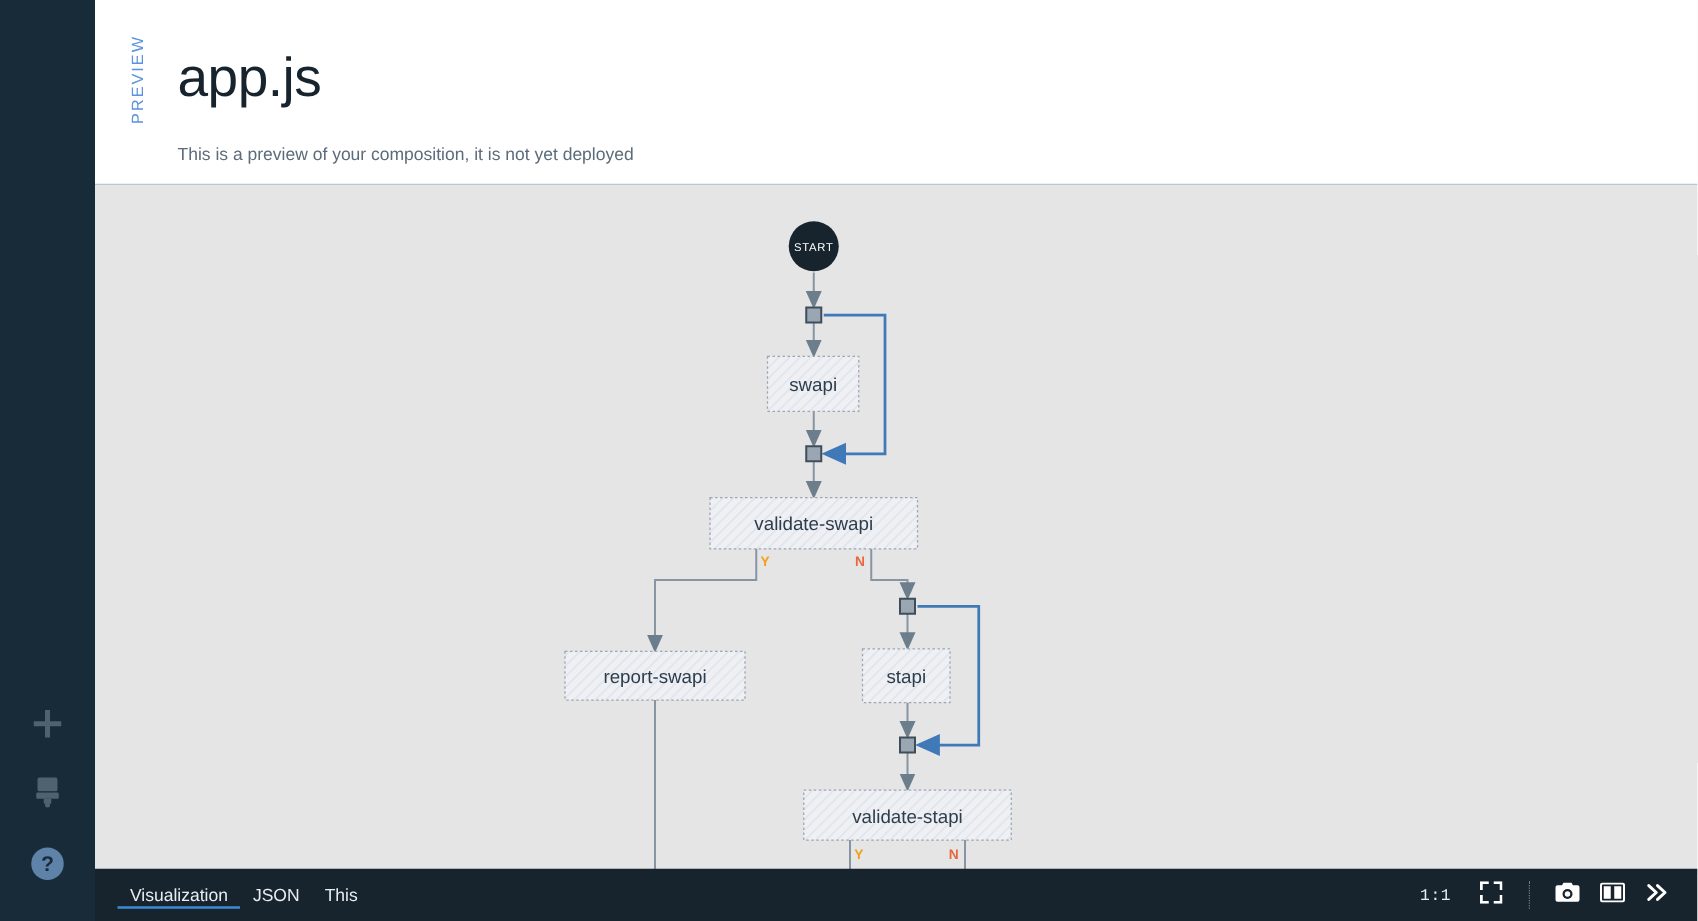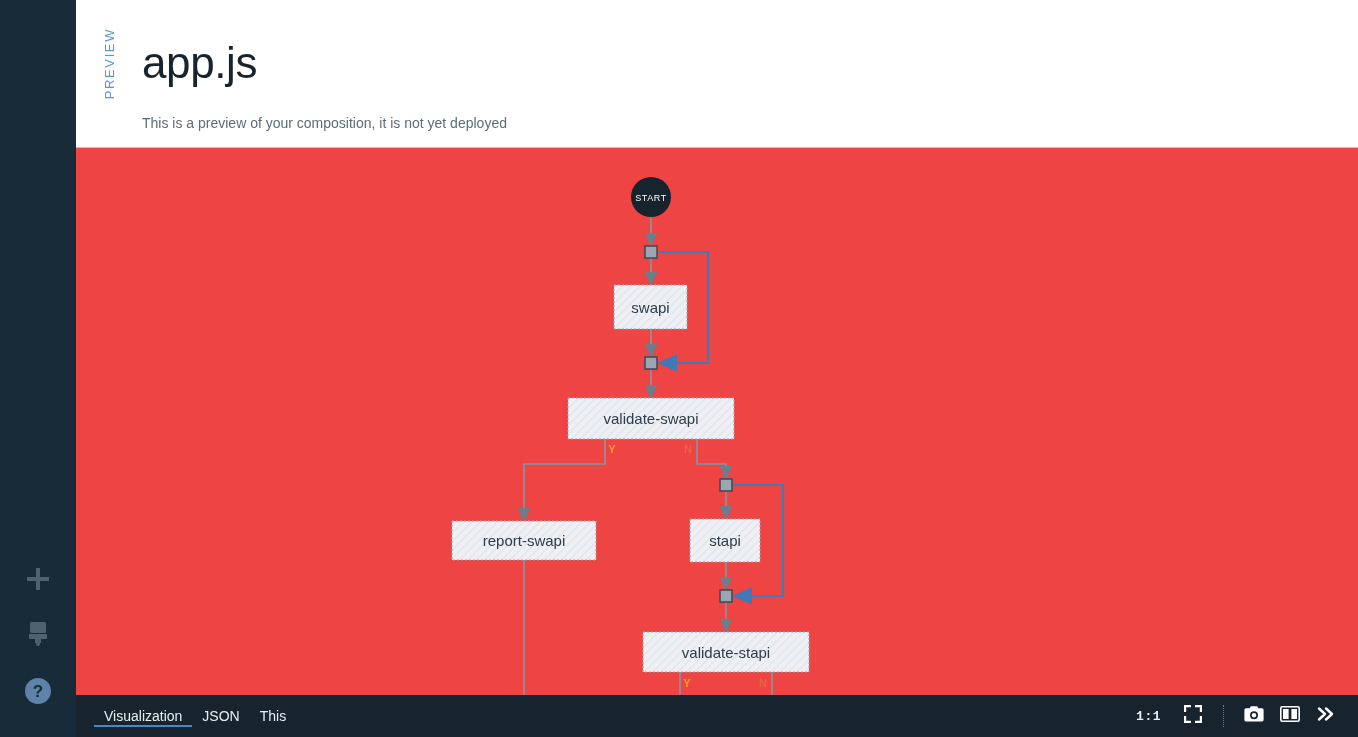--- a/index.html
+++ b/index.html
@@ -65,21 +65,21 @@
     position: absolute;
     left: 66px; top: 115px;
     font-size: 14px;
     color: #5c6b7a;
   }
 
   
   #canvas {
     position: relative;
     height: 552px;
-    background: #ef4444;
+    background: #e5e5e5;
     overflow: hidden;
   }
   #canvas svg { position: absolute; left: 0; top: 0; }
 
   
 
   
   #toolbar {
     position: absolute;
     left: 0; bottom: 0;
@@ -109,21 +109,20 @@
     display: flex; align-items: center;
     height: 42px;
     padding-right: 14px;
   }
   #zoom-level {
     color: #e8edf2;
     font-family: "Liberation Mono", monospace;
     font-size: 13px;
     letter-spacing: 0.5px;
     margin-right: 14px;
-    font-weight: bold;
   }
   .tb-icon {
     width: 30px; height: 30px;
     display: flex; align-items: center; justify-content: center;
     cursor: pointer;
     margin: 0 3px;
   }
   #tb-sep {
     width: 1px; height: 22px;
     border-left: 1px dotted #6e7c88;

